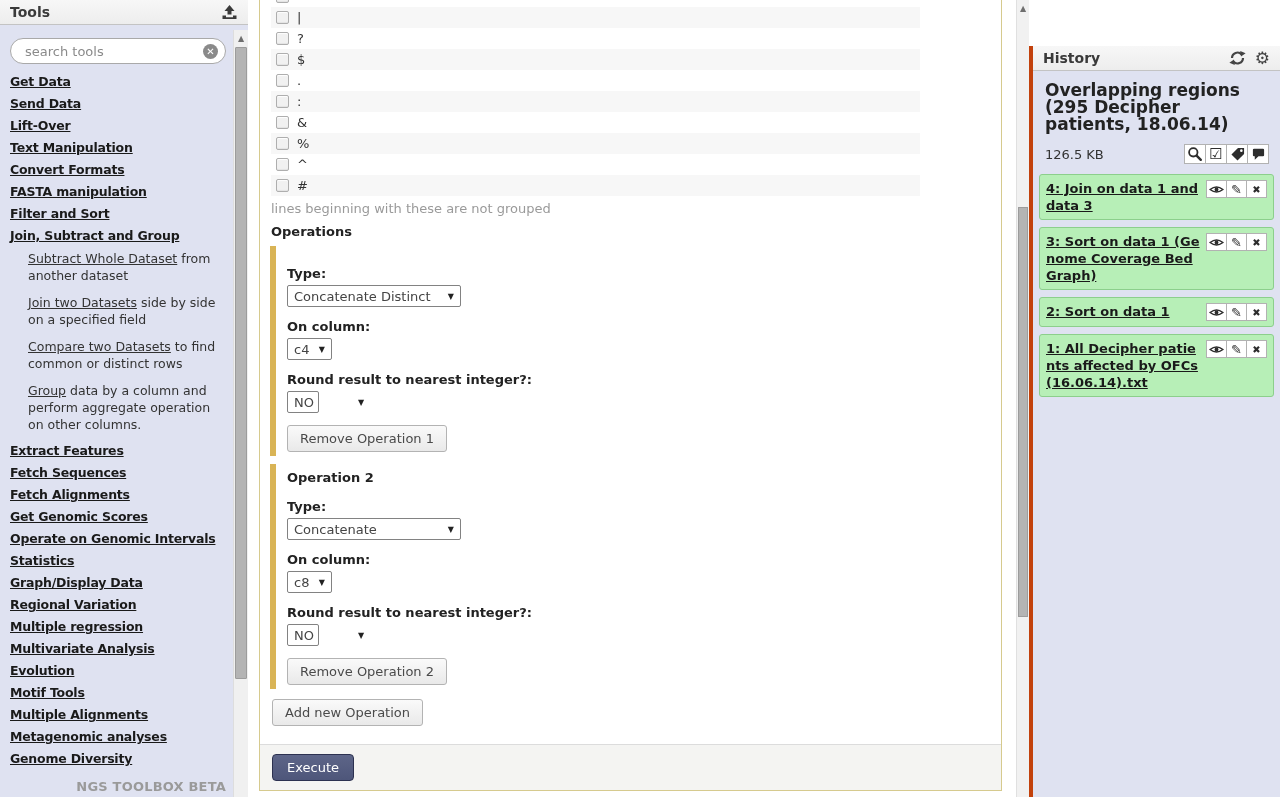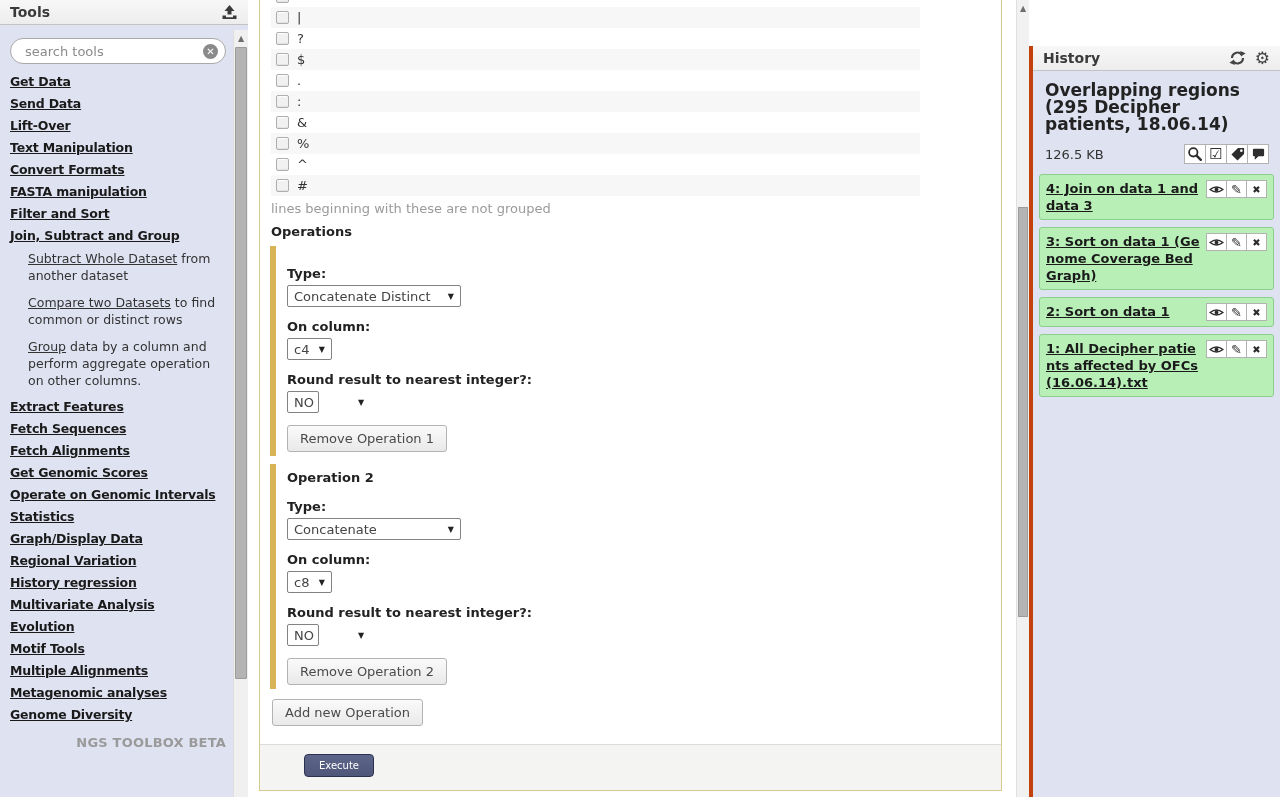--- a/index.html
+++ b/index.html
@@ -57,23 +57,23 @@
     height:22px; border:1px solid #828282; border-radius:2px; background:#fff;
     padding:0 6px; font-size:13px; color:#444; margin-top:4px; cursor:pointer; }
   .select .arr { font-size:8px; color:#222; margin-left:8px; }
   .w-type { width:174px; } .w-col { width:45px; } .w-round { width:32px;gap:36px; }
   .gray-btn { display:inline-block; margin-top:12px; padding:5px 12px; font-size:13px; line-height:15px;
     color:#4a4a4a; background:linear-gradient(#fafafa,#e9e9e9); border:1px solid #b3b3b3;
     border-radius:3px; cursor:pointer; font-family:inherit; }
   .add-btn { margin:10px 0 0 12px; }
   #form-footer { position:absolute; left:0; right:0; bottom:0; height:46px;
     background:#f4f4f2; border-top:1px solid #dcdcdc; padding:9px 0 0 12px; }
-  .execute-btn { padding:5px 14px; font-size:10px; color:#fff;
+  .execute-btn { padding:5px 14px; font-size:13px; color:#fff;
     background:linear-gradient(#5d6588,#4e567a); border:1px solid #2c3150;
-    border-radius:4px; cursor:pointer; font-family:inherit;margin-left:32px; }
+    border-radius:4px; cursor:pointer; font-family:inherit; }
 
   
   #center-scrollbar { position:absolute; left:1016px; top:0; width:13px; height:797px;
     background:#f1f1f1; border-left:1px solid #e0e0e0; }
   #center-thumb { position:absolute; left:1px; right:1px; top:207px; height:410px;
     background:#b4b4b4; border:1px solid #9c9c9c; }
 
   
   #history-panel { position:absolute; left:1029px; top:0; width:251px; height:797px;
     background:#dfe2f1; border-left:4px solid #c2410c;margin-top:46px; }
@@ -127,36 +127,39 @@
     <div class="cat">Convert Formats</div>
     <div class="cat">FASTA manipulation</div>
     <div class="cat">Filter and Sort</div>
     <div class="cat">Join, Subtract and Group</div>
 
     <div class="subitems">
       <div class="subitem">
         <span class="tlink">Subtract Whole Dataset</span><span> from another dataset</span>
       </div>
       <div class="subitem">
+        <span class="tlink">Join two Datasets</span><span> side by side on a specified field</span>
+      </div>
+      <div class="subitem">
         <span class="tlink">Compare two Datasets</span><span> to find common or distinct rows</span>
       </div>
       <div class="subitem">
         <span class="tlink">Group</span><span> data by a column and perform aggregate operation on other columns.</span>
       </div>
     </div>
 
     <div class="cat">Extract Features</div>
     <div class="cat">Fetch Sequences</div>
     <div class="cat">Fetch Alignments</div>
     <div class="cat">Get Genomic Scores</div>
     <div class="cat">Operate on Genomic Intervals</div>
     <div class="cat">Statistics</div>
     <div class="cat">Graph/Display Data</div>
     <div class="cat">Regional Variation</div>
-    <div class="cat">History regression</div>
+    <div class="cat">Multiple regression</div>
     <div class="cat">Multivariate Analysis</div>
     <div class="cat">Evolution</div>
     <div class="cat">Motif Tools</div>
     <div class="cat">Multiple Alignments</div>
     <div class="cat">Metagenomic analyses</div>
     <div class="cat">Genome Diversity</div>
 
     <div class="ngs-footer">NGS TOOLBOX BETA</div>
   </div>
 

